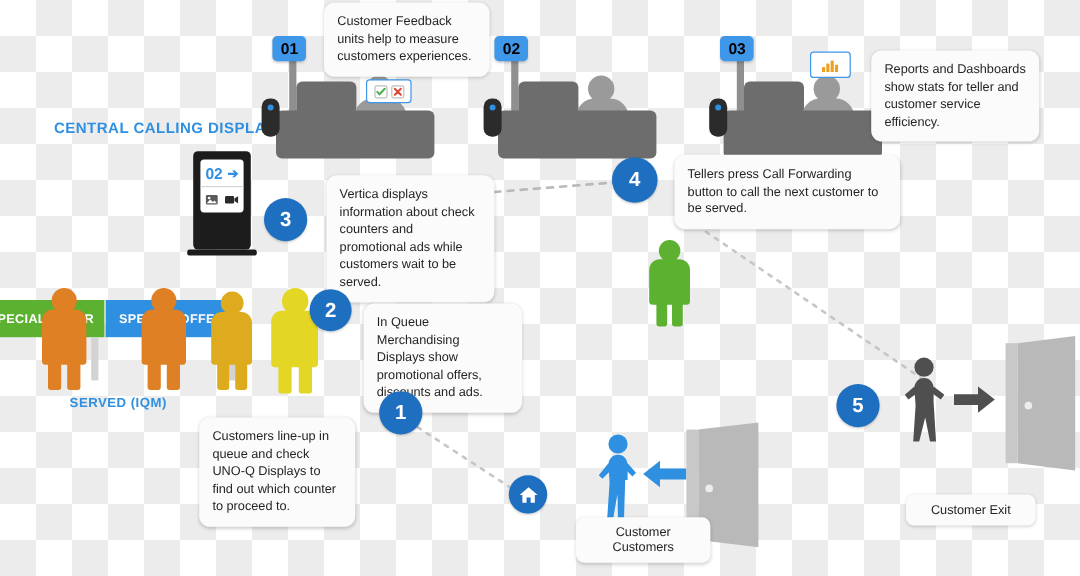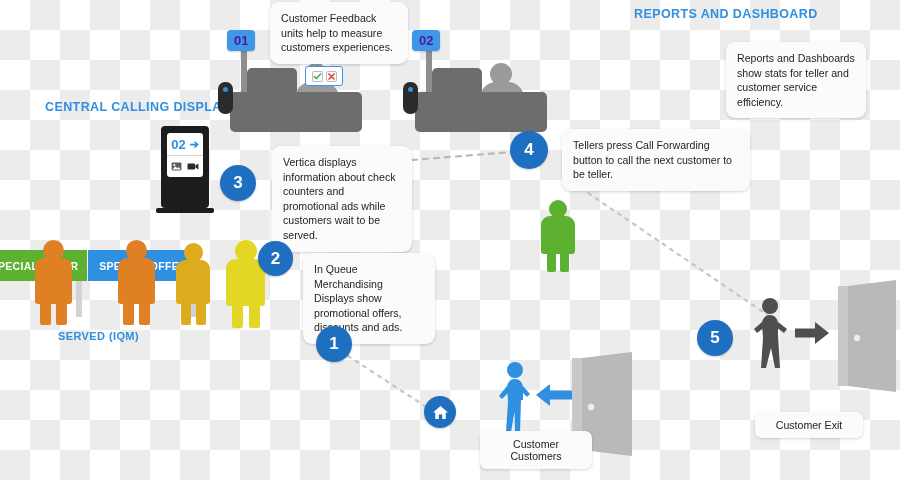--- a/index.html
+++ b/index.html
@@ -43,21 +43,21 @@
 
   
   .step{
     border-radius:50%;
     background:#1f6fc0;
     color:#fff;display:flex;align-items:center;justify-content:center;
     font-size:17px;font-weight:bold;
     box-shadow:0 1px 2px rgba(0,0,0,.2);
   }
   .badge-num{
-    background:#3e97e8;color:#4c1d95;
+    background:#3e97e8;color:#000000;
     font-size:13px;font-weight:bold;
     border-radius:4px;padding:3px 7px;
     box-shadow:0 1px 2px rgba(0,0,0,.18);
   }
   .round-icon{
     border-radius:50%;background:#1f6fc0;
     display:flex;align-items:center;justify-content:center;
     box-shadow:0 1px 2px rgba(0,0,0,.2);
   }
 
@@ -110,21 +110,20 @@
 <div id="stage">
 
   <svg class="abs" style="left:0;top:0;width:900px;height:480px;">
     <line x1="412" y1="160" x2="512" y2="152" stroke="#b9b9b9" stroke-width="2.2" stroke-dasharray="5,6" stroke-linecap="round"></line>
     <line x1="566" y1="178" x2="772" y2="318" stroke="#c6c6c6" stroke-width="2.2" stroke-dasharray="3,6" stroke-linecap="round"></line>
     <line x1="348" y1="356" x2="428" y2="408" stroke="#c6c6c6" stroke-width="2.2" stroke-dasharray="3,6" stroke-linecap="round"></line>
   </svg>
 
   <div class="abs sec-title" style="left:45px;top:100px;">CENTRAL CALLING DISPLAY</div>
 
-  <div class="abs sec-title" style="left:634px;top:7px;">REPORTS AND DASHBOARD</div>
 
   <div class="abs sec-title small" style="left:58px;top:330px;">SERVED (IQM)</div>
 
 
   <div class="abs" style="left:215px;top:30px;width:165px;height:115px;">
     <div class="abs pole" style="left:26px;top:14px;width:6px;height:62px;"></div>
     <div class="abs badge-num" style="left:12px;top:0px;">01</div>
     <div class="abs monitor" style="left:32px;top:38px;width:50px;height:28px;"></div>
     <div class="abs teller-head" style="left:90px;top:33px;width:22px;height:22px;"></div>
     <div class="abs teller-body" style="left:80px;top:52px;width:44px;height:26px;"></div>
@@ -149,20 +148,39 @@
     <div class="abs badge-num" style="left:12px;top:0px;">02</div>
     <div class="abs monitor" style="left:32px;top:38px;width:50px;height:28px;"></div>
     <div class="abs teller-head" style="left:90px;top:33px;width:22px;height:22px;"></div>
     <div class="abs teller-body" style="left:80px;top:52px;width:44px;height:26px;"></div>
     <div class="abs desk" style="left:15px;top:62px;width:132px;height:40px;"></div>
     <div class="abs remote" style="left:3px;top:52px;width:15px;height:32px;">
       <div class="abs remote-dot" style="left:5px;top:5px;width:5px;height:5px;"></div>
     </div>
   </div>
 
+  <div class="abs" style="left:588px;top:30px;width:165px;height:115px;">
+    <div class="abs pole" style="left:26px;top:14px;width:6px;height:62px;"></div>
+    <div class="abs badge-num" style="left:12px;top:0px;">03</div>
+    <div class="abs monitor" style="left:32px;top:38px;width:50px;height:28px;"></div>
+    <div class="abs teller-head" style="left:90px;top:33px;width:22px;height:22px;"></div>
+    <div class="abs teller-body" style="left:80px;top:52px;width:44px;height:26px;"></div>
+    <div class="abs desk" style="left:15px;top:62px;width:132px;height:40px;"></div>
+    <div class="abs remote" style="left:3px;top:52px;width:15px;height:32px;">
+      <div class="abs remote-dot" style="left:5px;top:5px;width:5px;height:5px;"></div>
+    </div>
+    <div class="abs mini-panel" style="left:87px;top:13px;width:32px;height:20px;">
+      <svg width="16" height="13" viewBox="0 0 16 13">
+        <rect x="1" y="8" width="2.6" height="4" fill="#f0a021"></rect>
+        <rect x="4.6" y="5" width="2.6" height="7" fill="#f0a021"></rect>
+        <rect x="8.2" y="2.5" width="2.6" height="9.5" fill="#f0a021"></rect>
+        <rect x="11.8" y="6" width="2.6" height="6" fill="#f0a021"></rect>
+      </svg>
+    </div>
+  </div>
 
   <div class="abs bubble" style="left:726px;top:42px;width:140px;">Reports and Dashboards show stats for teller and customer service efficiency.</div>
 
   <div class="abs bubble" style="left:270px;top:2px;width:138px;">Customer Feedback units help to measure customers experiences.</div>
 
   <div class="abs" style="left:161px;top:126px;width:56px;height:88px;">
     <div class="abs kiosk-body" style="left:0;top:0;width:48px;height:82px;"></div>
     <div class="abs kiosk-screen" style="left:6px;top:7px;width:36px;height:44px;">
       <div class="kiosk-top">
         <span>02</span>
@@ -180,21 +198,21 @@
         </svg>
       </div>
     </div>
     <div class="abs kiosk-base" style="left:-5px;top:82px;width:58px;height:5px;"></div>
   </div>
 
   <div class="abs step" style="left:220px;top:165px;width:36px;height:36px;">3</div>
   <div class="abs bubble" style="left:272px;top:146px;width:140px;">Vertica displays information about check counters and promotional ads while customers wait to be served.</div>
 
   <div class="abs step" style="left:510px;top:131px;width:38px;height:38px;">4</div>
-  <div class="abs bubble" style="left:562px;top:129px;width:188px;">Tellers press Call Forwarding button to call the next customer to be teller.</div>
+  <div class="abs bubble" style="left:562px;top:129px;width:188px;">Tellers press Call Forwarding button to call the next customer to be served.</div>
 
   <div class="abs banner" style="left:-18px;top:250px;width:105px;height:31px;background:#5cb130;">SPECIAL OFFER</div>
   <div class="abs banner-leg" style="left:76px;top:281px;width:6px;height:36px;"></div>
 
   <div class="abs banner" style="left:88px;top:250px;width:110px;height:31px;background:#2f8fe0;">SPECIAL OFFER</div>
   <div class="abs banner-leg" style="left:190px;top:281px;width:6px;height:36px;"></div>
 
   <div class="abs" style="left:30px;top:240px;width:46px;height:85px;">
     <div class="abs p-head" style="left:13px;top:0;width:21px;height:21px;background:#de8023;"></div>
     <div class="abs p-body" style="left:5px;top:18px;width:37px;height:46px;background:#de8023;"></div>
@@ -220,20 +238,21 @@
     <div class="abs p-head" style="left:13px;top:0;width:22px;height:22px;background:#e3d625;"></div>
     <div class="abs p-body" style="left:4px;top:19px;width:39px;height:47px;background:#e3d625;"></div>
     <div class="abs p-leg" style="left:10px;top:60px;width:11px;height:28px;background:#e3d625;"></div>
     <div class="abs p-leg" style="left:27px;top:60px;width:11px;height:28px;background:#e3d625;"></div>
   </div>
 
   <div class="abs step" style="left:258px;top:241px;width:35px;height:35px;">2</div>
   <div class="abs bubble" style="left:303px;top:253px;width:132px;">In Queue Merchandising Displays show promotional offers, discounts and ads.</div>
 
   <div class="abs step" style="left:316px;top:326px;width:36px;height:36px;">1</div>
+  <div class="abs bubble" style="left:166px;top:348px;width:130px;">Customers line-up in queue and check UNO-Q Displays to find out which counter to proceed to.</div>
 
   <div class="abs" style="left:537px;top:200px;width:42px;height:72px;">
     <div class="abs p-head" style="left:12px;top:0;width:18px;height:18px;background:#5cb130;"></div>
     <div class="abs p-body" style="left:4px;top:16px;width:34px;height:38px;background:#5cb130;"></div>
     <div class="abs p-leg" style="left:10px;top:50px;width:9px;height:22px;background:#5cb130;"></div>
     <div class="abs p-leg" style="left:23px;top:50px;width:9px;height:22px;background:#5cb130;"></div>
   </div>
 
   <div class="abs round-icon" style="left:424px;top:396px;width:32px;height:32px;">
     <svg width="17" height="15" viewBox="0 0 17 15">

